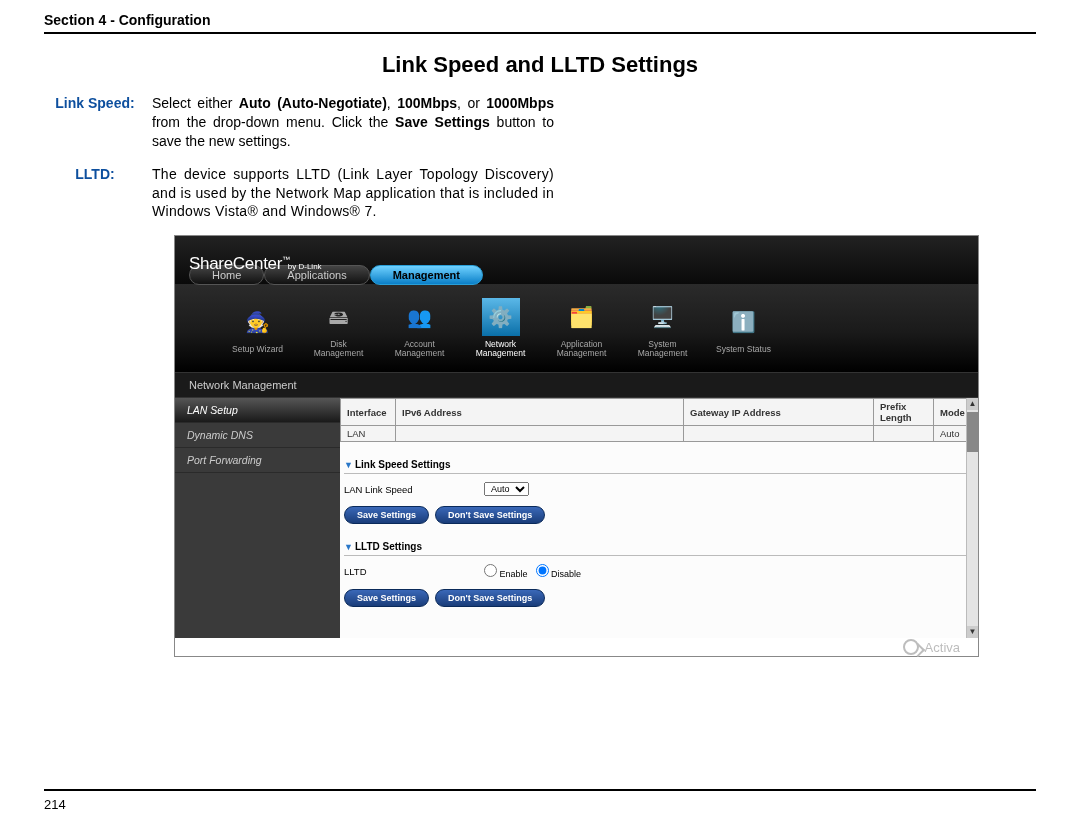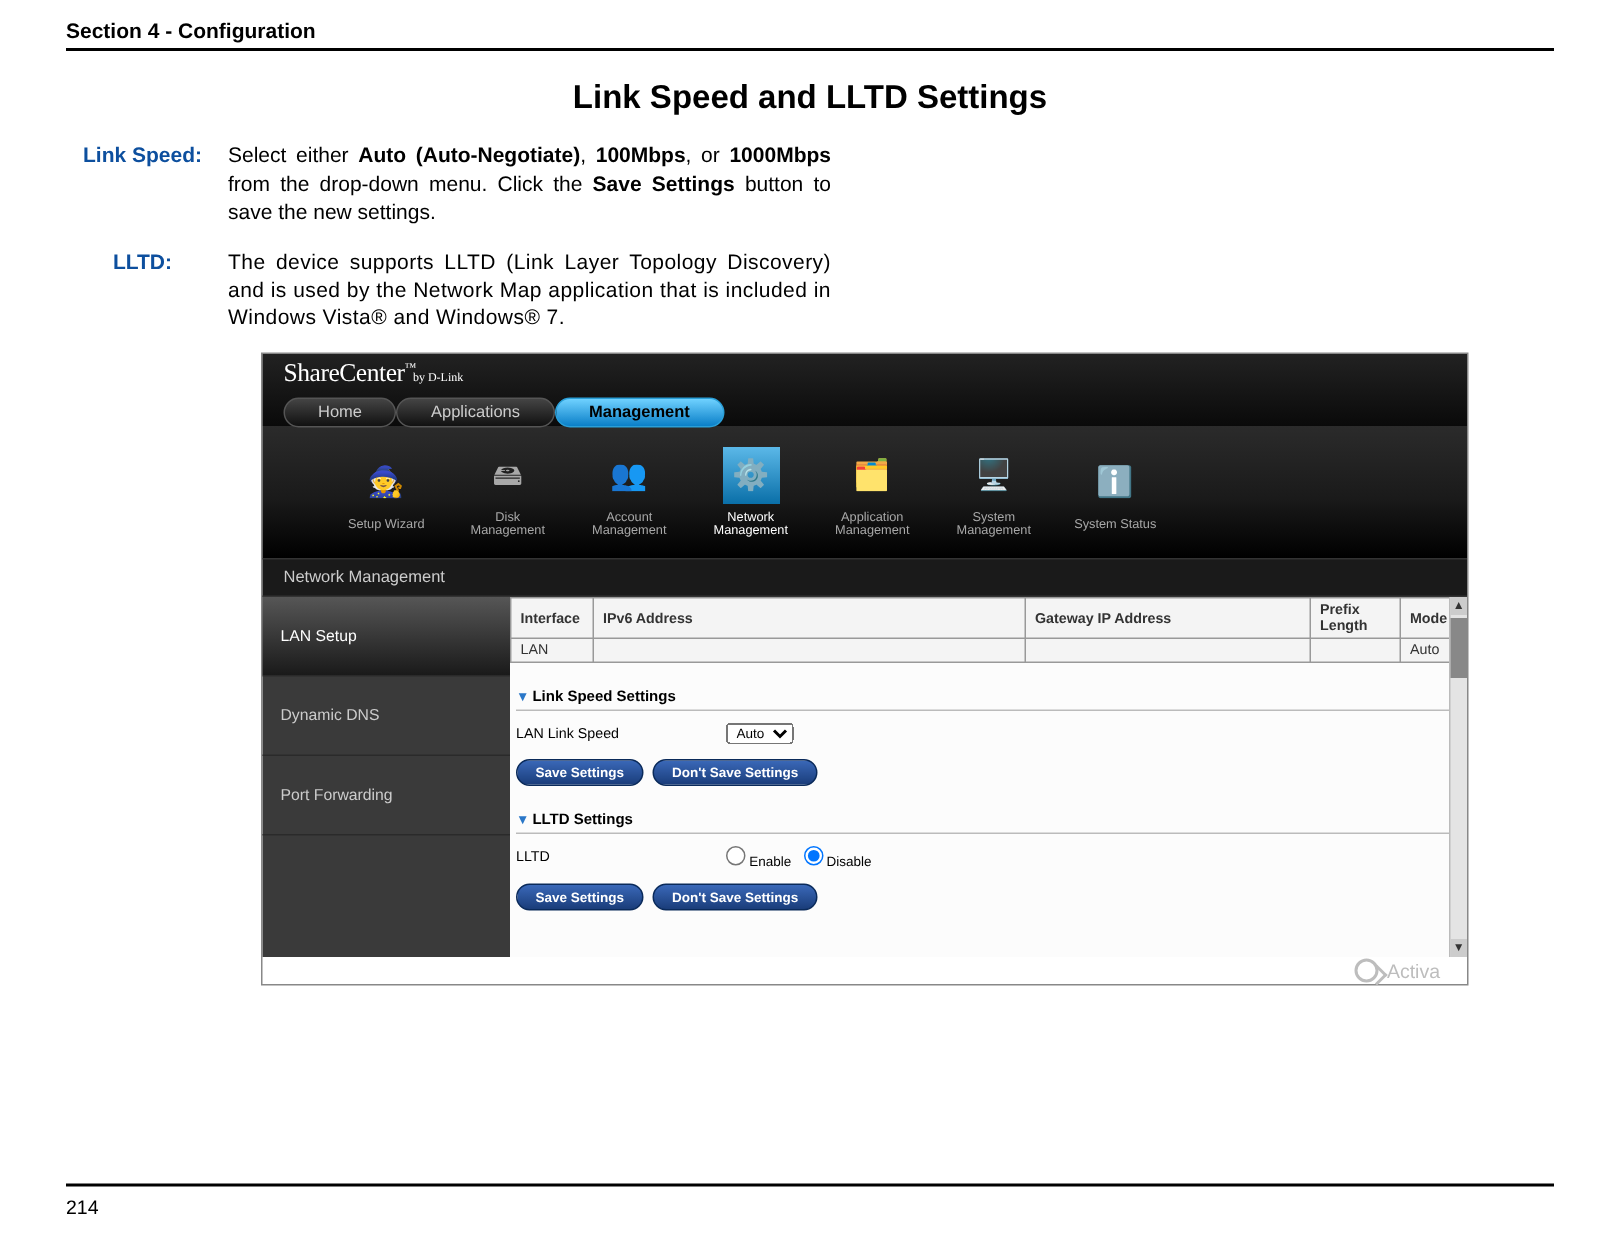--- a/index.html
+++ b/index.html
@@ -8,34 +8,34 @@
   .top-header { font-size: 14px; font-weight: 700; padding-bottom: 4px; border-bottom: 2px solid #000; }
   .title { text-align: center; font-size: 22px; font-weight: 700; margin-top: 18px; margin-bottom: 16px; }
   .defs { margin-left: 0; width: 510px; }
   .def-row { display: flex; margin-bottom: 14px; font-size: 14px; line-height: 1.35; }
   .def-label { width: 108px; text-align: center; color: #0d4f9e; font-weight: 700; padding-right: 6px; flex-shrink: 0; }
   .def-body { text-align: justify; }
   .extra { margin-left: 108px; font-size: 14px; margin-bottom: 16px; }
 
   .screenshot { width: 805px; margin-left: 130px; border: 1px solid #888; }
   .sc-blackbar { background: linear-gradient(#222,#0a0a0a); height: 48px; position: relative; color:#fff; display:flex; align-items:flex-end; padding:0 14px;}
-  .sc-logo { position:absolute; top:3px; left:14px; font-size:17px; letter-spacing:-0.3px; font-family: Liberation Serif, serif; }
+  .sc-logo { position:absolute; top:18px; left:14px; font-size:17px; letter-spacing:-0.3px; font-family: Liberation Sans, sans-serif; }
   .sc-logo sup{font-size:8px;}
   .sc-logo-sub { font-size:8px; font-weight:400; letter-spacing:0; margin-left:-2px;}
   .tabs { display:flex; gap:0; margin-left:0; margin-bottom:-1px;}
   .tab { font-size:11px; background: linear-gradient(#444,#111); color:#ccc; border:1px solid #555; border-radius:10px; padding:3px 22px; cursor:pointer;}
   .tab.active { background: linear-gradient(#6fd1ff,#0a7fc8); color:#000; border-color:#2a9fd8; font-weight:600;}
   .sc-greybar { background: linear-gradient(#2b2b2b 0%, #1a1a1a 55%, #000 100%); height: 88px; display:flex; align-items:center; padding:0 50px; gap:16px;}
   .tool { width:65px; text-align:center; color:#a8a8a8; font-size:8.5px; line-height:1.1; cursor:pointer;}
   .tool.active .iconbox{ background:linear-gradient(#5bb8e8,#0a6fa8); border-color:#2a9fd8;}
   .iconbox { width:38px; height:38px; margin:0 auto 4px; display:flex; align-items:center; justify-content:center; font-size:20px;}
   .sc-subbar { background:#1a1a1a; color:#ccc; font-size:11px; padding:6px 14px; border-top:1px solid #333; border-bottom:1px solid #333;}
   .sc-body { display:flex; background:#fcfcfc; height:240px; position:relative;}
   .sidebar { width:165px; background:#3a3a3a; font-size:10.5px;}
-  .sidebar-item { padding:20px 12px; color:#ccc; border-bottom:1px solid #2a2a2a; cursor:pointer;}
+  .sidebar-item { padding:6px 12px; color:#ccc; border-bottom:1px solid #2a2a2a; cursor:pointer;font-style:italic;}
   .sidebar-item.selected { background: linear-gradient(#565656,#1a1a1a); color:#fff;}
   .main { flex:1; padding:0 6px 0 0; font-size:9.5px; position:relative;}
   table.iptbl { width:100%; border-collapse:collapse; font-size:9.5px; margin:0 0 14px 0;}
   table.iptbl th, table.iptbl td { border:1px solid #999; padding:2px 6px; text-align:left; background:#f4f4f4; color:#333;}
   table.iptbl th { font-weight:700; color:#333;}
   .section-head { font-size:10px; font-weight:700; border-bottom:1px solid #bbb; padding:3px 0; margin:0 4px 8px 4px;}
   .section-head .tri { color:#2a77c8; font-size:9px; margin-right:2px;}
   .form-row { display:flex; align-items:center; margin:4px 4px 10px 4px; font-size:9.5px;}
   .form-row .lbl { width:140px;}
   select.xs { font-size:9px; padding:0 2px;}

